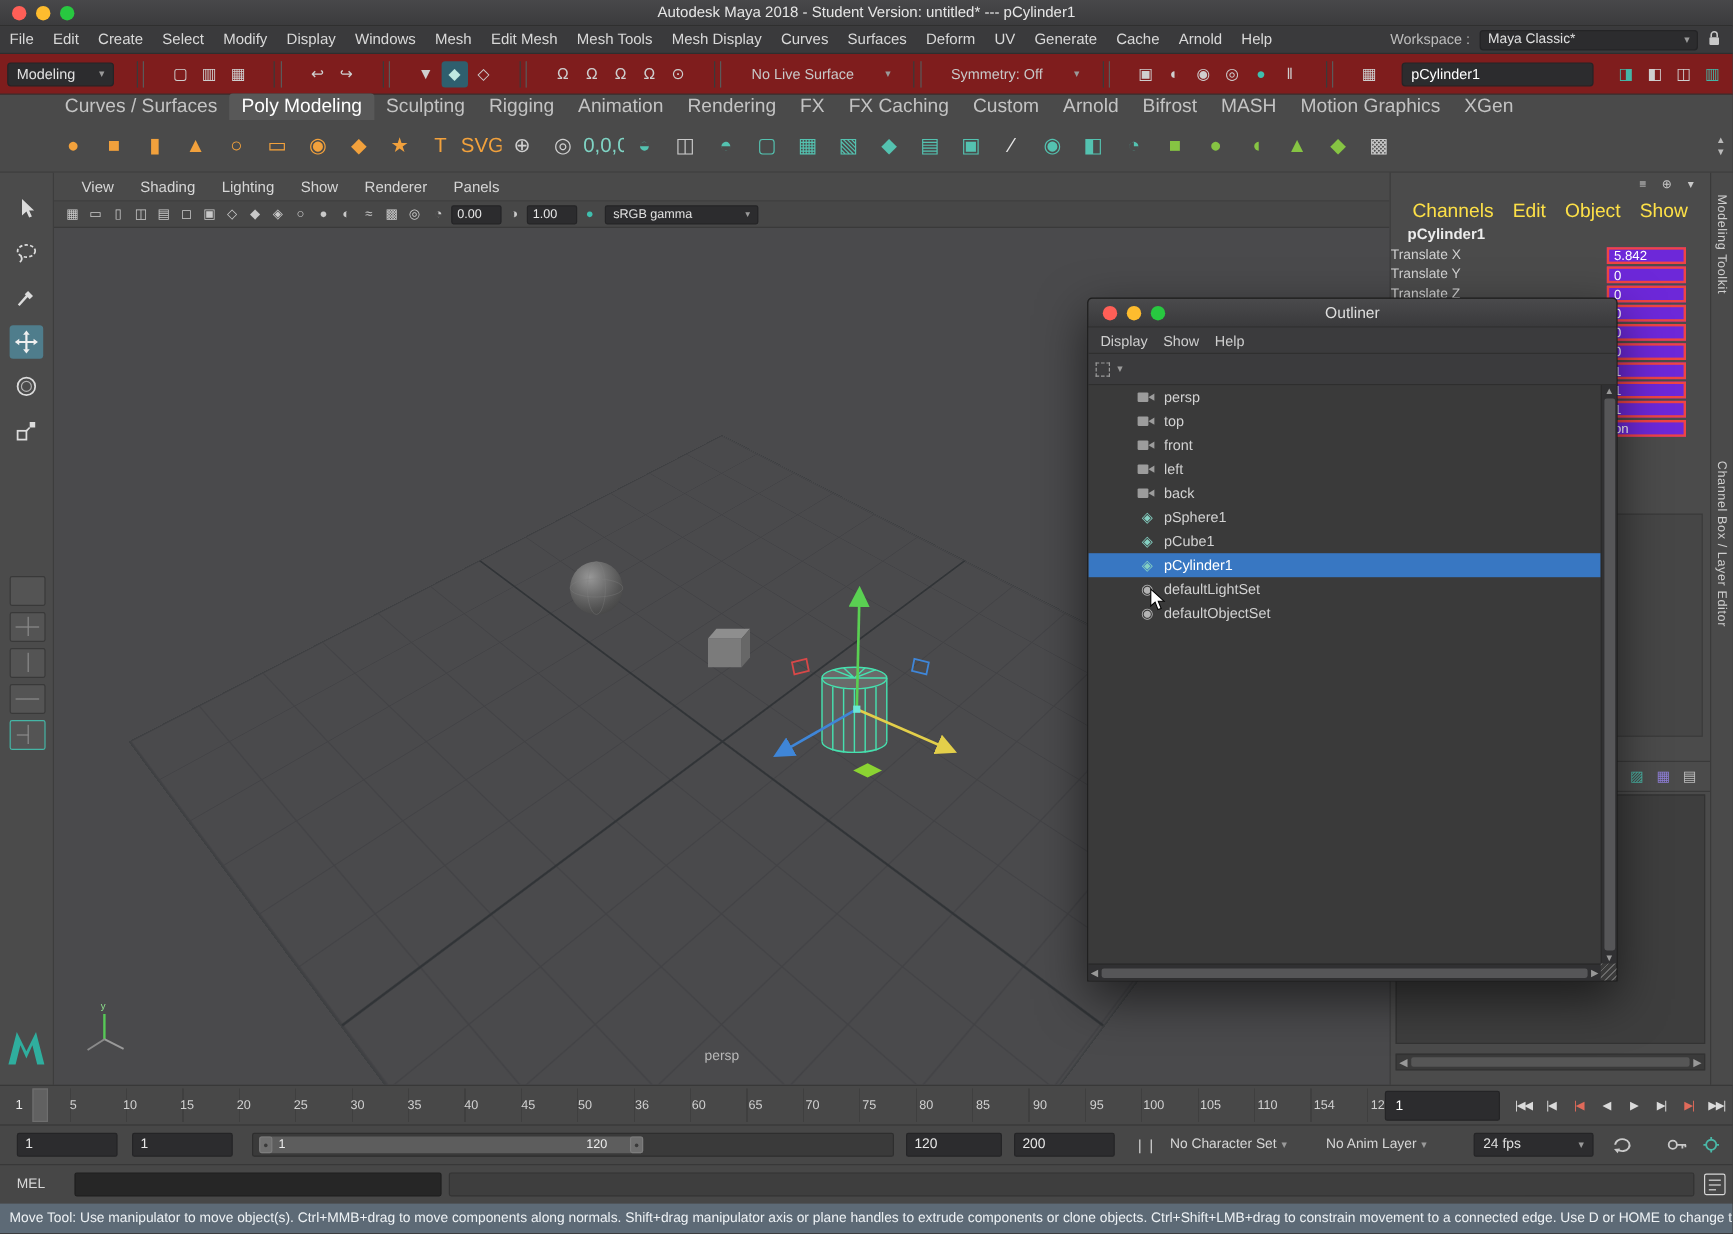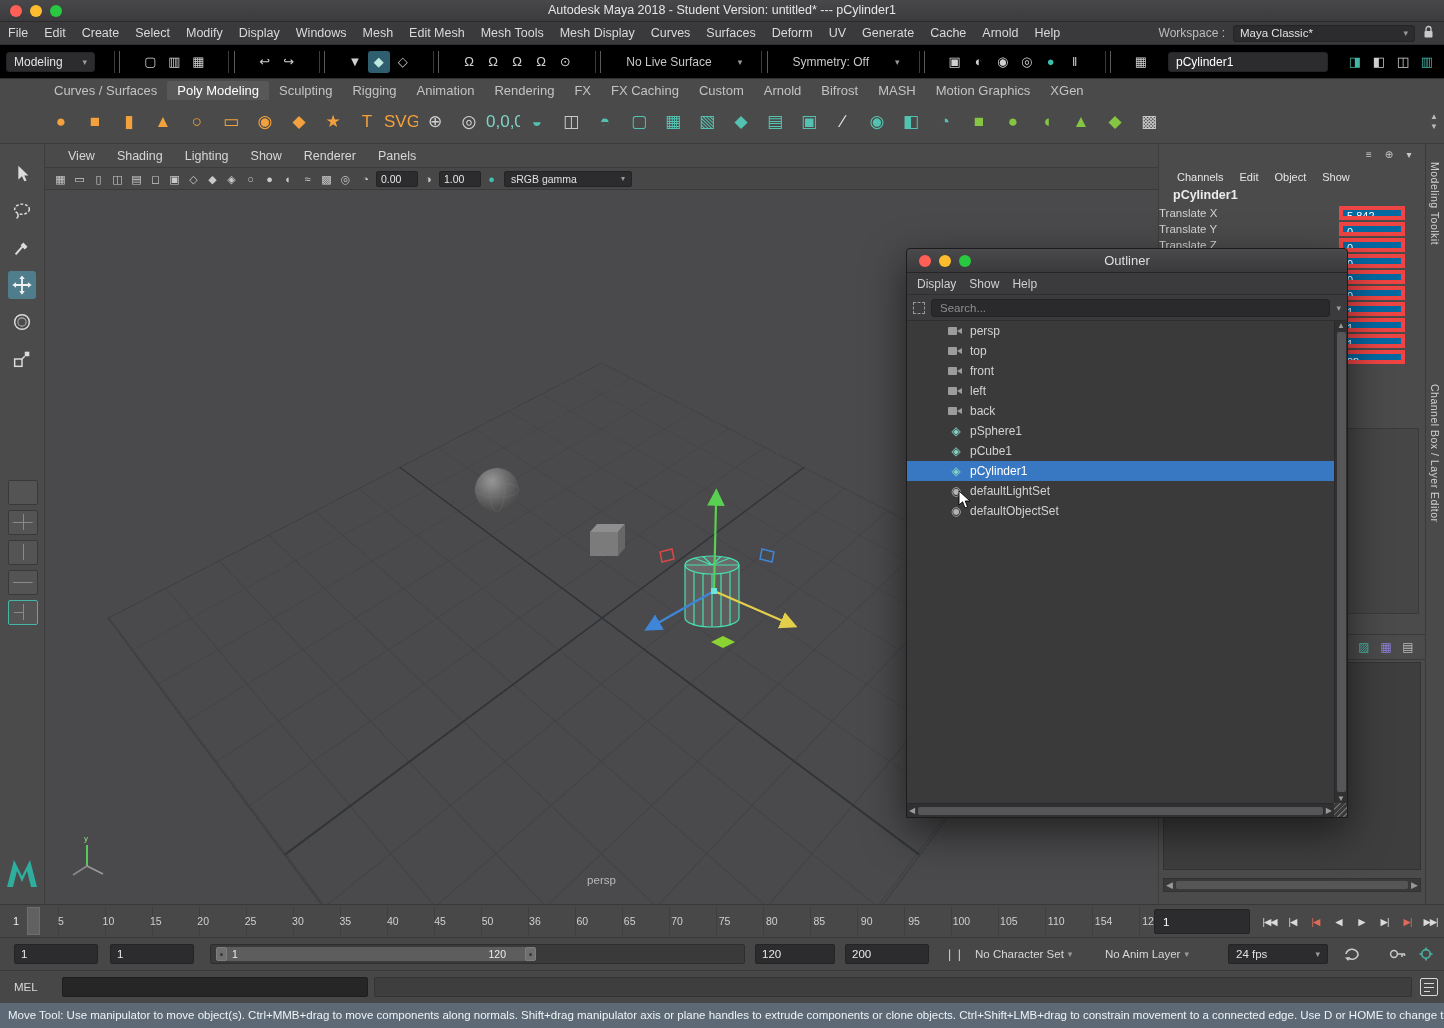--- a/index.html
+++ b/index.html
@@ -17,36 +17,36 @@
 .menubar{position:absolute;left:0;top:22px;right:0;height:23px;background:#3a3a3c;border-bottom:1px solid #2e2e2e;
          display:flex;align-items:center}
 .menu-items{display:flex;height:100%}
 .menu-item{padding:0 8px;line-height:22px;color:#d9d9d9;font-size:12.5px;white-space:nowrap}
 .menubar-right{margin-left:auto;display:flex;align-items:center;gap:8px;padding-right:10px}
 .ws-label{color:#bdbdbd}
 .ws-select{width:182px;height:17px;background:#2c2c2e;border:1px solid #242426;border-radius:3px;
            display:flex;align-items:center;padding:0 6px;font-size:11.5px;color:#e0e0e0}
 .ws-select .arr{margin-left:auto;font-size:9px;color:#9a9a9a}
 
-.statusline{position:absolute;left:0;top:45px;right:0;height:34px;background:#000000;border-bottom:1px solid #2f2f2f;
+.statusline{position:absolute;left:0;top:45px;right:0;height:34px;background:#7f1d1d;border-bottom:1px solid #2f2f2f;
             display:flex;align-items:center;padding:0 6px;gap:16px}
 .mode-select{width:102px;height:20px;background:#2c2c2e;border:1px solid #242426;border-radius:3px;
              display:flex;align-items:center;padding:0 7px;color:#e2e2e2}
 .mode-select .arr{margin-left:auto;font-size:9px;color:#9a9a9a}
 .sep{width:7px;height:22px;border-left:1px solid #3a3a3a;border-right:1px solid #5a5a5a;margin:0 3px}
 .icgrp{display:flex;gap:2px;align-items:center}
 .ic{width:22px;height:22px;line-height:22px;text-align:center;font-size:13px;color:#cfcfcf;border-radius:3px;flex:none}
 .ic.active{background:#2f5f6e;color:#bfe8e0}
 .stat-text{color:#c8c8c8;padding:0 6px;white-space:nowrap}
 .dd-arr{font-size:9px;color:#9a9a9a;margin-left:4px}
 .name-input{width:160px;height:20px;background:#2c2c2e;border:1px solid #242426;border-radius:3px;color:#fff;
             font-size:12px;padding:0 7px;font-family:inherit;outline:none}
 
 .shelf-tabs{position:absolute;left:0;top:79px;right:0;height:21px;background:#4a4a4a;display:flex;align-items:flex-end;padding-left:44px}
-.shelf-tab{padding:2px 10px;font-size:13px;color:#c3c3c3;white-space:nowrap}
+.shelf-tab{padding:2px 10px;font-size:16px;color:#c3c3c3;white-space:nowrap}
 .shelf-tab.active{color:#fff;background:#585858;border-radius:3px 3px 0 0}
 .shelf-row{position:absolute;left:0;top:100px;right:0;height:44px;background:#4a4a4a;border-bottom:1px solid #3a3a3a;
            display:flex;align-items:center;padding-left:44px;overflow:hidden}
 .shelf-ic{width:34px;height:36px;line-height:36px;text-align:center;font-size:17px;overflow:hidden;flex:none}
 .shelf-menu{margin-left:auto;display:flex;flex-direction:column;gap:2px;padding-right:6px;color:#bbb;font-size:8px;line-height:8px}
 
 
 .workarea{position:absolute;left:0;top:144px;right:0;height:760px;background:#4b4b4b}
 .toolbox{position:absolute;left:0;top:0;width:45px;height:100%;background:#4b4b4b;border-right:1px solid #3d3d3d}
 .tool{position:absolute;left:8px;width:28px;height:28px;border-radius:3px;display:flex;align-items:center;justify-content:center}
@@ -85,25 +85,25 @@
   background-size:100% 2px,2px 100%,100% 100%,100% 100%;
   background-position:0 50%,50% 0,0 0,0 0;
   background-repeat:no-repeat,no-repeat,repeat,repeat}
 .vp-objects{position:absolute;inset:0}
 .persp-label{position:absolute;left:0;right:0;bottom:18px;text-align:center;color:#b9b9b9;font-size:11.5px}
 
 .right-panel{position:absolute;right:19px;top:0;width:267px;height:100%;background:#4b4b4b;border-left:1px solid #3d3d3d}
 .cb-top{height:22px;display:flex;justify-content:flex-end;align-items:center;gap:4px;padding-right:8px}
 .cbtic{width:16px;height:16px;line-height:16px;text-align:center;font-size:10px;color:#c9c9c9}
 .cb-menus{height:21px;display:flex;gap:16px;padding-left:18px;align-items:center}
-.cb-menu{font-size:11px;color:#e5e5e5}
+.cb-menu{font-size:16px;color:#fde047}
 .cb-name{padding:1px 0 3px 14px;font-weight:bold;font-size:12.5px;color:#ececec}
 .cb-row{height:16px;display:flex;align-items:center}
 .cb-label{width:180px;text-align:left;padding-right:8px;font-size:11.5px;color:#d2d2d2;white-space:nowrap}
-.cb-value{width:66px;height:14px;background:#0369a1;border:4px solid #ef4444;font-size:11px;color:#fff;
+.cb-value{width:66px;height:14px;background:#6d28d9;border:2px solid #ef4444;font-size:11px;color:#fff;
           padding:0 4px;line-height:12px;white-space:nowrap;overflow:hidden}
 .cb-inset{position:absolute;left:6px;top:284px;right:6px;height:186px;background:#464646;border:1px solid #3a3a3a}
 .layer-bar{position:absolute;left:0;top:490px;right:0;height:26px;border-top:1px solid #3a3a3a;border-bottom:1px solid #3a3a3a;
            display:flex;align-items:center;justify-content:flex-end;gap:4px;padding-right:8px}
 .lyic{width:18px;height:18px;line-height:18px;text-align:center;font-size:12px}
 .layer-list{position:absolute;left:4px;top:518px;right:4px;bottom:34px;background:#3e3e3e;border:1px solid #333}
 .cb-hscroll{position:absolute;left:4px;right:4px;bottom:12px;height:14px;background:#3a3a3a;border:1px solid #323232;
             display:flex;align-items:center;justify-content:space-between;padding:0 2px;color:#999;font-size:9px}
 .cb-hthumb{flex:1;height:8px;margin:0 3px;background:#565656;border-radius:2px}
 
@@ -733,21 +733,20 @@
       <span>Outliner</span>
     </div>
     <div class="ol-menus">
 
     <div class="ol-menu">Display</div>
         <div class="ol-menu">Show</div>
         <div class="ol-menu">Help</div>
       </div>
     <div class="ol-searchrow">
       <div class="ol-filter"></div>
-      <input class="ol-search" placeholder="Search..." style="">
       <span class="ol-search-arr">▾</span>
     </div>
     <div class="ol-tree">
 
         <div class="ol-row">
           <span class="ol-icon" data-icon="camera"></span>
           <span class="ol-label">persp</span>
         </div>
 
         <div class="ol-row">

